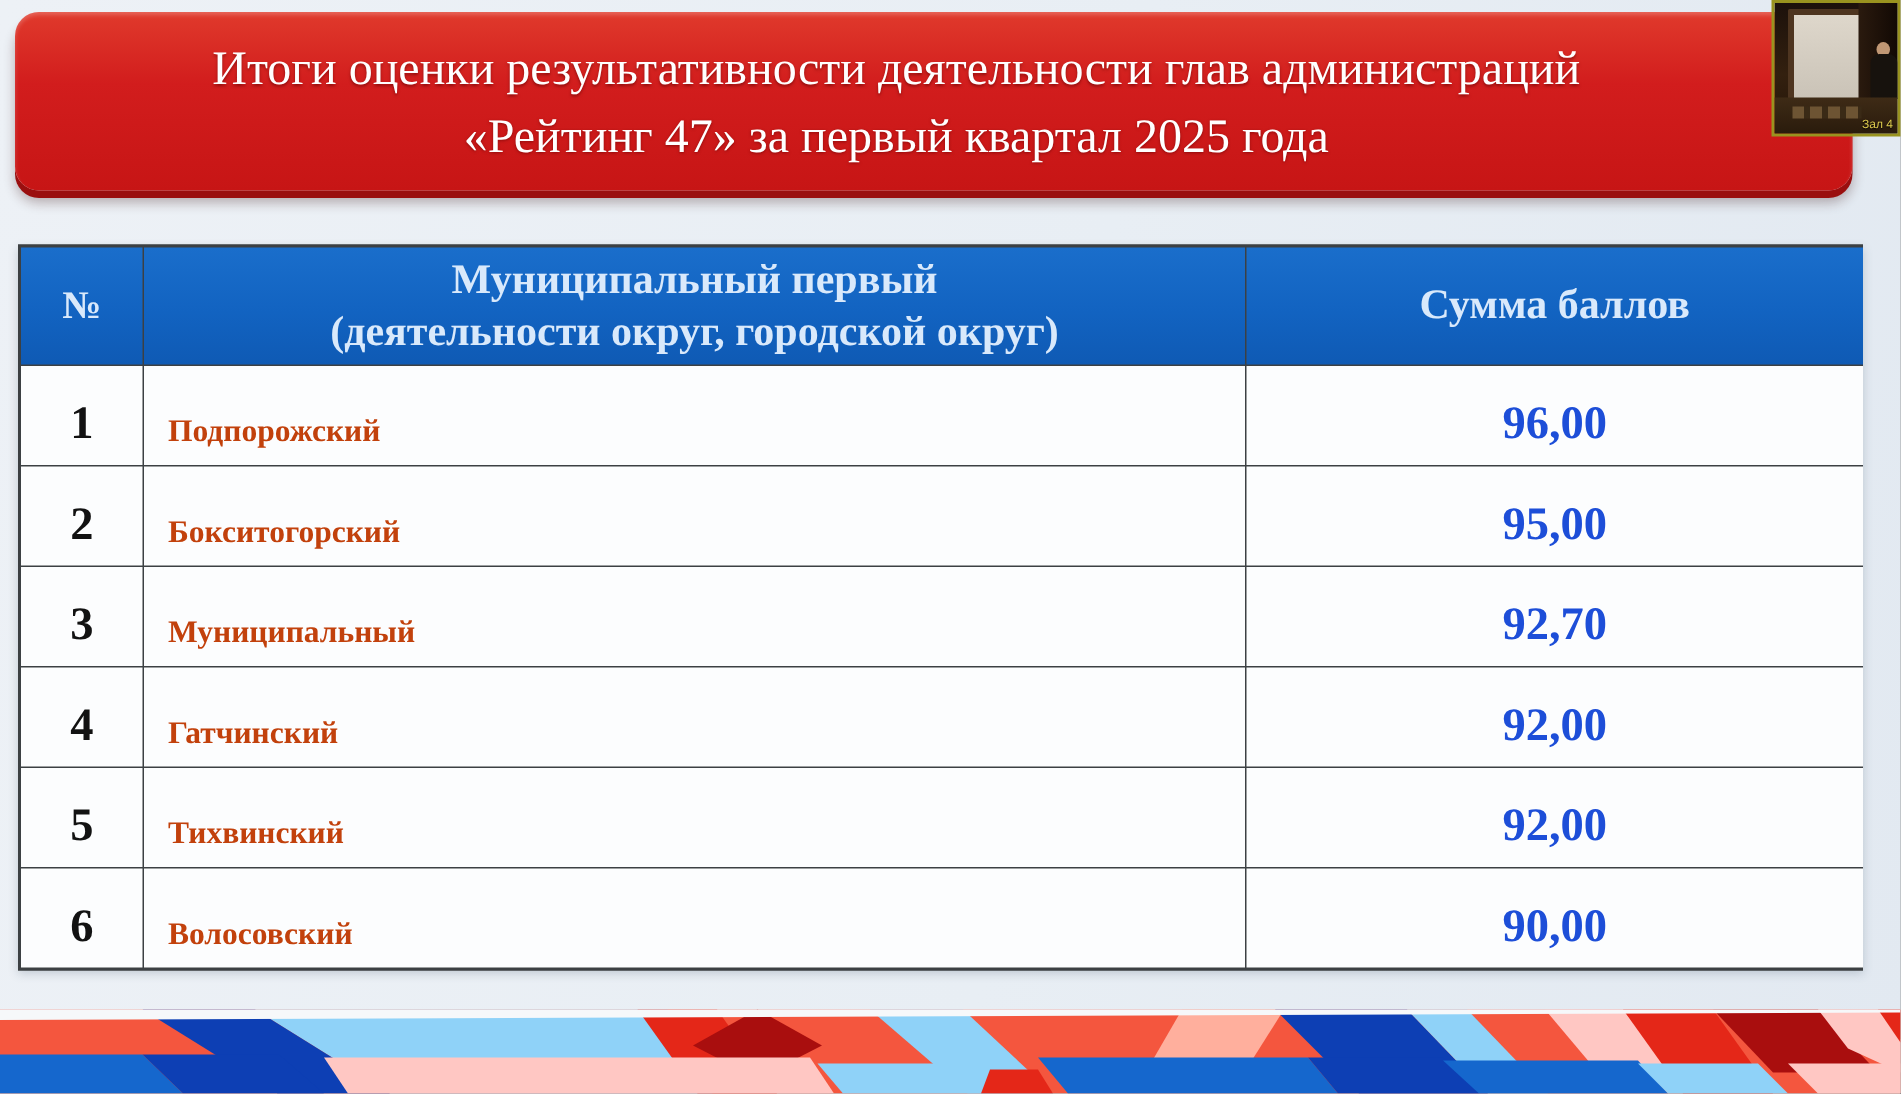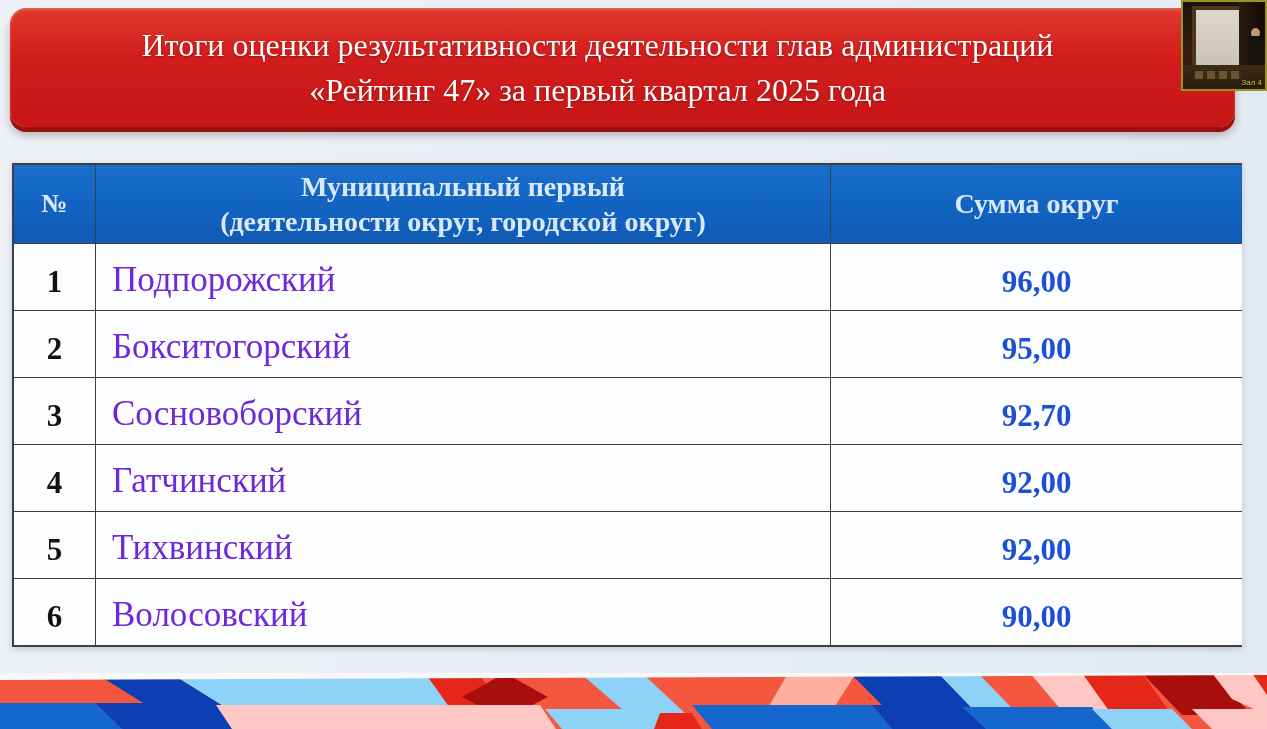--- a/index.html
+++ b/index.html
@@ -28,21 +28,21 @@
        box-shadow:0 2px 6px rgba(70,90,110,.25);}
   .cell{background:#fcfdfe;display:flex;align-items:flex-end;box-sizing:border-box;
         padding-bottom:10px;}
   .cell.head{background:linear-gradient(180deg,#1a6ecb 0%,#1263c1 55%,#0f5ab4 100%);
              color:#d9e9fb;font-weight:bold;align-items:center;justify-content:center;
              text-align:center;padding-bottom:0;}
   .head-num{font-size:26px;}
   .head-district{flex-direction:column;font-size:28px;line-height:35px;}
   .head-score{font-size:28px;}
   .c-num{justify-content:center;font-weight:bold;font-size:31px;color:#121212;}
-  .c-district{padding-left:16px;font-weight:normal;font-size:35px;color:#6d28d9;}
+  .c-district{padding-left:16px;font-weight:bold;font-size:21px;color:#c2410c;}
   .c-score{justify-content:center;font-weight:bold;font-size:31px;color:#1d4ed8;}
 
   
   .strip{position:absolute;left:0;bottom:0;width:1267px;height:56px;}
   .strip svg{display:block;}
 
   
   .cam{position:absolute;top:0;right:0;width:86px;height:91px;z-index:20;
        border:2px solid #99931f;box-sizing:border-box;
        background:linear-gradient(180deg,#1c110b 0%,#33200f 55%,#241508 100%);
@@ -72,32 +72,32 @@
     <div class="line">Итоги оценки результативности деятельности глав администраций</div>
     <div class="line">«Рейтинг 47» за первый квартал 2025 года</div>
   </div>
 
   <div class="tbl">
     <div class="cell head head-num">№</div>
     <div class="cell head head-district">
       <span>Муниципальный первый</span>
       <span>(деятельности округ, городской округ)</span>
     </div>
-    <div class="cell head head-score">Сумма округ</div>
+    <div class="cell head head-score">Сумма баллов</div>
 
     <div class="cell c-num">1</div>
     <div class="cell c-district">Подпорожский</div>
     <div class="cell c-score">96,00</div>
 
     <div class="cell c-num">2</div>
     <div class="cell c-district">Бокситогорский</div>
     <div class="cell c-score">95,00</div>
 
     <div class="cell c-num">3</div>
-    <div class="cell c-district">Сосновоборский</div>
+    <div class="cell c-district">Муниципальный</div>
     <div class="cell c-score">92,70</div>
 
     <div class="cell c-num">4</div>
     <div class="cell c-district">Гатчинский</div>
     <div class="cell c-score">92,00</div>
 
     <div class="cell c-num">5</div>
     <div class="cell c-district">Тихвинский</div>
     <div class="cell c-score">92,00</div>
 

